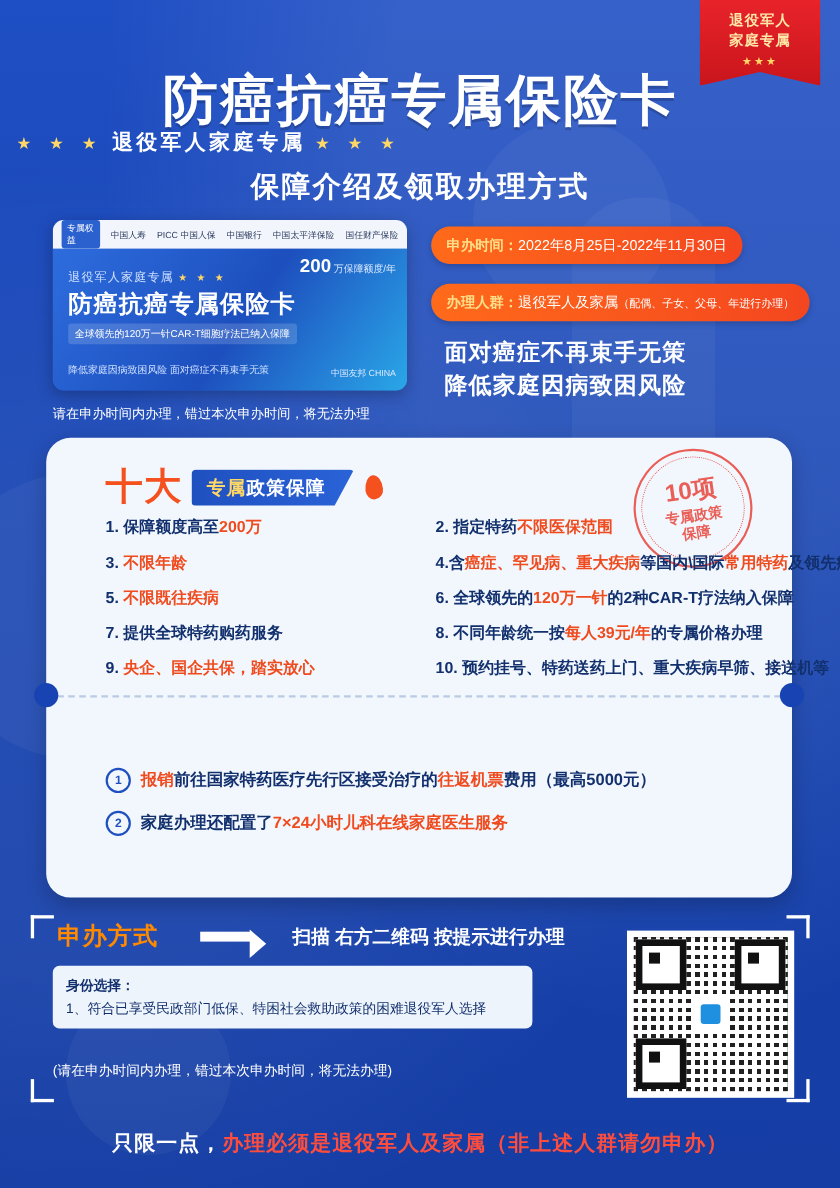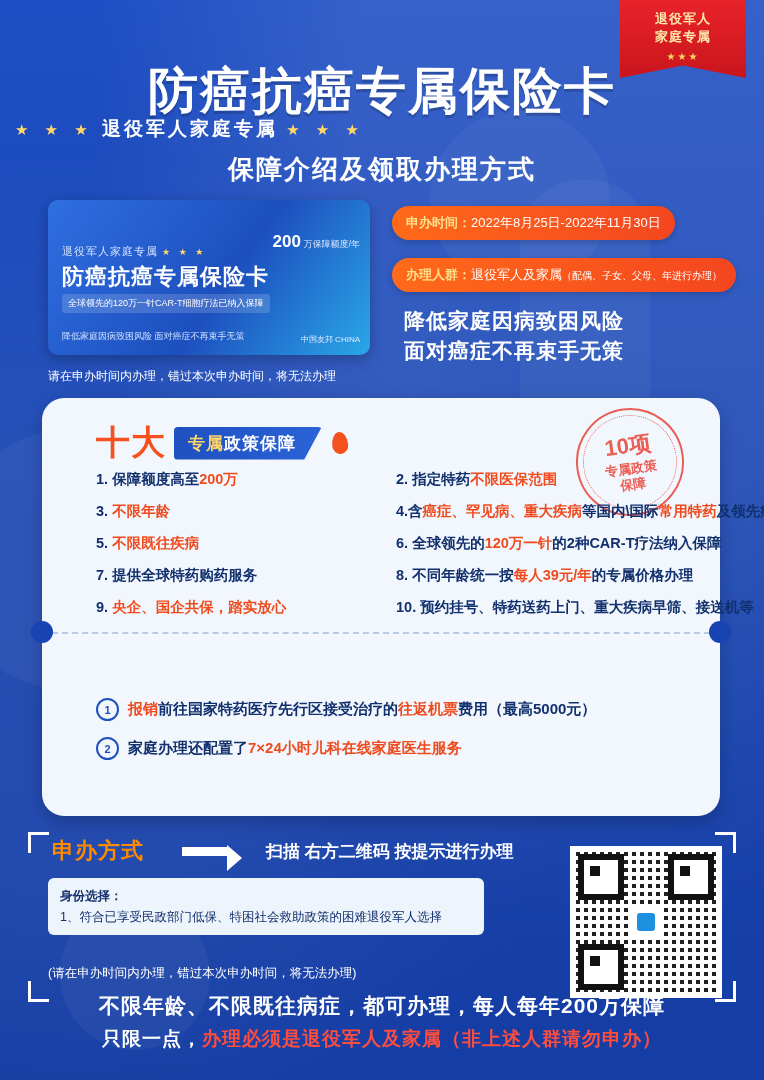--- a/index.html
+++ b/index.html
@@ -20,21 +20,21 @@
   }
   
   .bg-figure{position:absolute;background:rgba(255,255,255,.045);border-radius:50%;}
   .bgf1{width:180px;height:180px;left:430px;top:110px;}
   .bgf2{width:130px;height:300px;left:520px;top:180px;border-radius:60px;}
   .bgf3{width:150px;height:150px;left:60px;top:900px;}
   .bgf4{width:260px;height:260px;left:-60px;top:430px;}
 
   
   .ribbon{
-    position:absolute;right:18px;top:0;width:126px;height:78px;
+    position:absolute;right:18px;top:0;width:110px;height:78px;
     background:linear-gradient(180deg,#e8232a 0%,#c9151c 100%);
     color:#ffd766;text-align:center;
     clip-path:polygon(0 0,100% 0,100% 100%,50% 84%,0 100%);
     box-shadow:0 2px 6px rgba(0,0,0,.25);
   }
   .ribbon .rl{display:block;font-size:13px;font-weight:bold;letter-spacing:1px;color:#ffe9a8;}
   .ribbon .rl:first-child{margin-top:10px;}
   .ribbon .stars{font-size:10px;color:#ffd766;letter-spacing:2px;margin-top:4px;}
 
   .title{
@@ -218,20 +218,28 @@
 
   <div class="title">防癌抗癌专属保险卡</div>
   <div class="subtitle">
     <span class="st">★ ★ ★</span>
     <span>退役军人家庭专属</span>
     <span class="st">★ ★ ★</span>
   </div>
   <div class="title2">保障介绍及领取办理方式</div>
 
   <div class="cardmock">
+    <div class="topbar">
+      <span class="brandtag">专属权益</span>
+      <span class="bname">中国人寿</span>
+      <span class="bname">PICC 中国人保</span>
+      <span class="bname">中国银行</span>
+      <span class="bname">中国太平洋保险</span>
+      <span class="bname">国任财产保险</span>
+    </div>
     <div class="cm-amount">
       <b>200</b>
       <span>万保障额度/年</span>
     </div>
     <div class="cm-l1">
       <span>退役军人家庭专属</span>
       <span class="s">★ ★ ★</span>
     </div>
     <div class="cm-l2">防癌抗癌专属保险卡</div>
     <div class="cm-l3">全球领先的120万一针CAR-T细胞疗法已纳入保障</div>
@@ -241,22 +249,22 @@
 
   <div class="note-small">请在申办时间内办理，错过本次申办时间，将无法办理</div>
 
   <div class="pill pill1">
     <span class="lbl">申办时间：</span><span>2022年8月25日-2022年11月30日</span>
   </div>
   <div class="pill pill2">
     <span class="lbl">办理人群：</span><span>退役军人及家属</span><small>（配偶、子女、父母、年进行办理）</small>
   </div>
   <div class="right-slogan">
+    <div>面对癌症不再束手无策</div>
     <div>降低家庭因病致困风险</div>
-    <div>面对癌症不再束手无策</div>
   </div>
 
   <div class="panel">
     <div class="notch l"></div>
     <div class="notch r"></div>
 
     <div class="sec-head" style="left:54px;top:22px;">
       <span class="bignum">十大</span>
       <span class="tag"><span class="hl">专属</span><span>政策保障</span></span>
       <span class="flame"></span>
@@ -336,18 +344,17 @@
         </span>
       <span class="fp fp3">
           <i></i>
         </span>
       <span class="logo">
           <b></b>
         </span>
     </div>
   </div>
 
-  <div class="bottom1">不限年龄、不限既往病症，都可办理，每人每年200万保障</div>
   <div class="bottom2">
     <span>只限一点，</span><span class="red">办理必须是退役军人及家属（非上述人群请勿申办）</span>
   </div>
 
 </div>
 
 </body></html>

